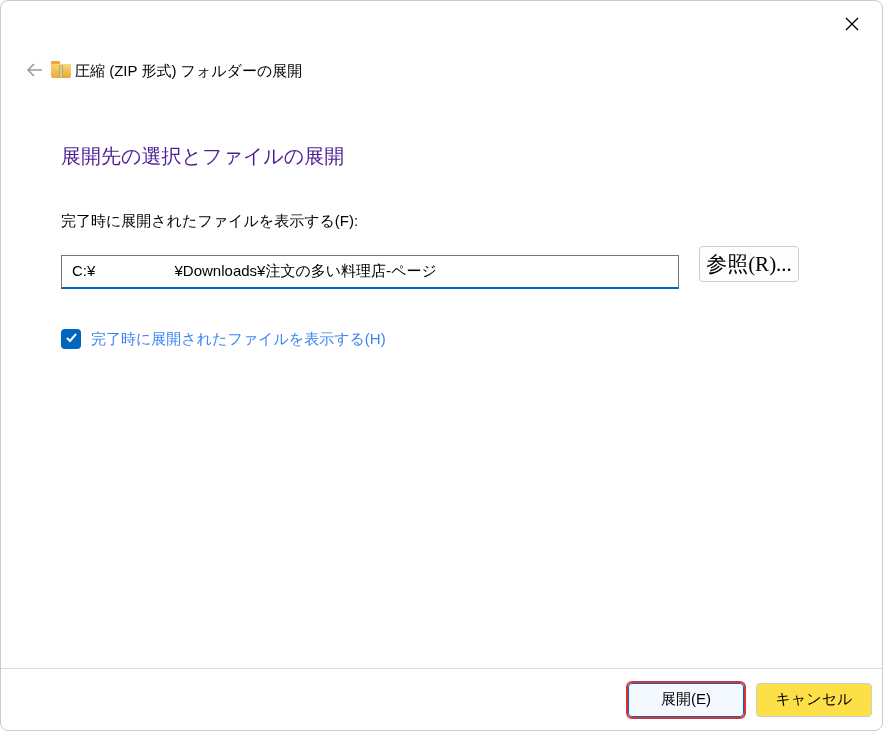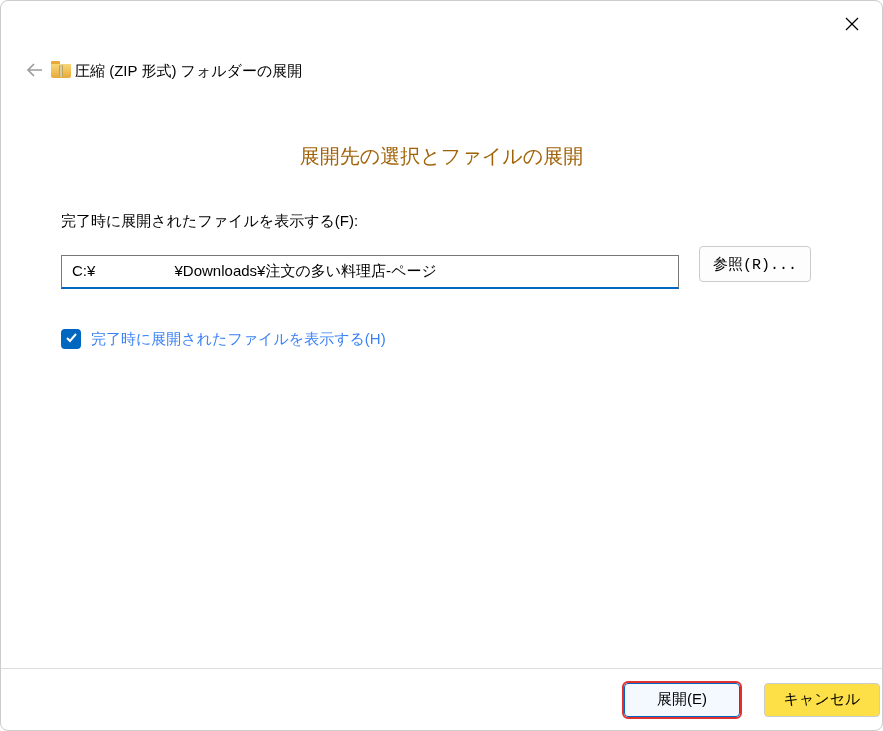--- a/index.html
+++ b/index.html
@@ -77,23 +77,22 @@
     }
     .wizard-title {
       font-size: 15px;
       color: #000;
     }
     .content {
       padding: 60px 60px 0 60px;
     }
     .heading {
       font-size: 20px;
-      color: #a16207;
+      color: #4c1d95;
       margin-bottom: 42px;
-      text-align: center;
     }
     .label {
       font-size: 15px;
       color: #000;
       margin-bottom: 8px;
     }
     .path-row {
       display: flex;
       align-items: center;
       gap: 20px;
@@ -104,27 +103,27 @@
       height: 34px;
       border: 1px solid #777;
       border-bottom: 2px solid #0067c0;
       padding: 0 10px;
       font-size: 15px;
       font-family: inherit;
       background: #fff;
       margin-top: 16px;
     }
     .browse-btn {
-      width: 112px;
+      width: 100px;
       height: 36px;
       border: 1px solid #ccc;
       background: #fdfdfd;
       border-radius: 4px;
-      font-size: 15px;
-      font-family: Liberation Mono, monospace;
+      font-size: 21px;
+      font-family: Liberation Serif, serif;
       cursor: pointer;
     }
     .checkbox-row {
       display: flex;
       align-items: center;
       gap: 10px;
     }
     .checkbox {
       width: 20px;
       height: 20px;
@@ -146,22 +145,22 @@
     .footer {
       position: absolute;
       bottom: 0;
       left: 0;
       right: 0;
       height: 62px;
       border-top: 1px solid #ddd;
       display: flex;
       align-items: center;
       justify-content: flex-end;
-      padding-right: 2px;
-      gap: 24px;
+      padding-right: 10px;
+      gap: 12px;
     }
     .footer button {
       width: 116px;
       height: 34px;
       border: 1px solid #ccc;
       background: #fde047;
       border-radius: 4px;
       font-size: 15px;
       font-family: inherit;
       cursor: pointer;

